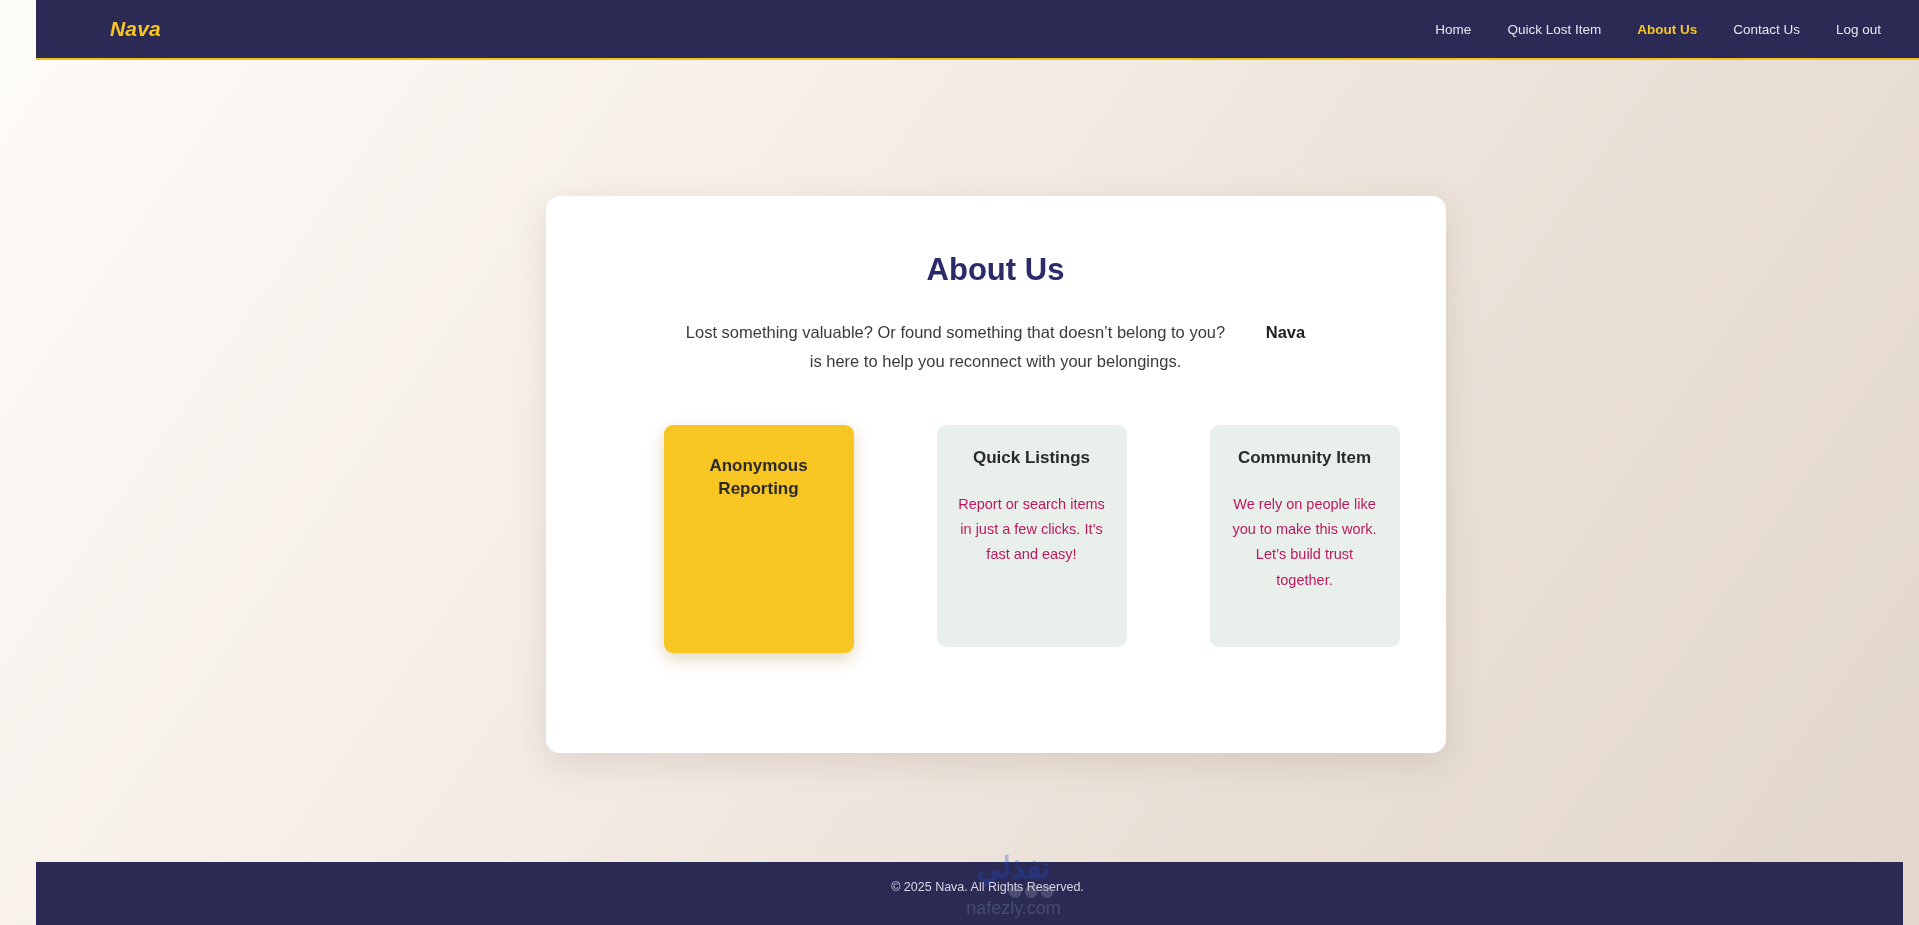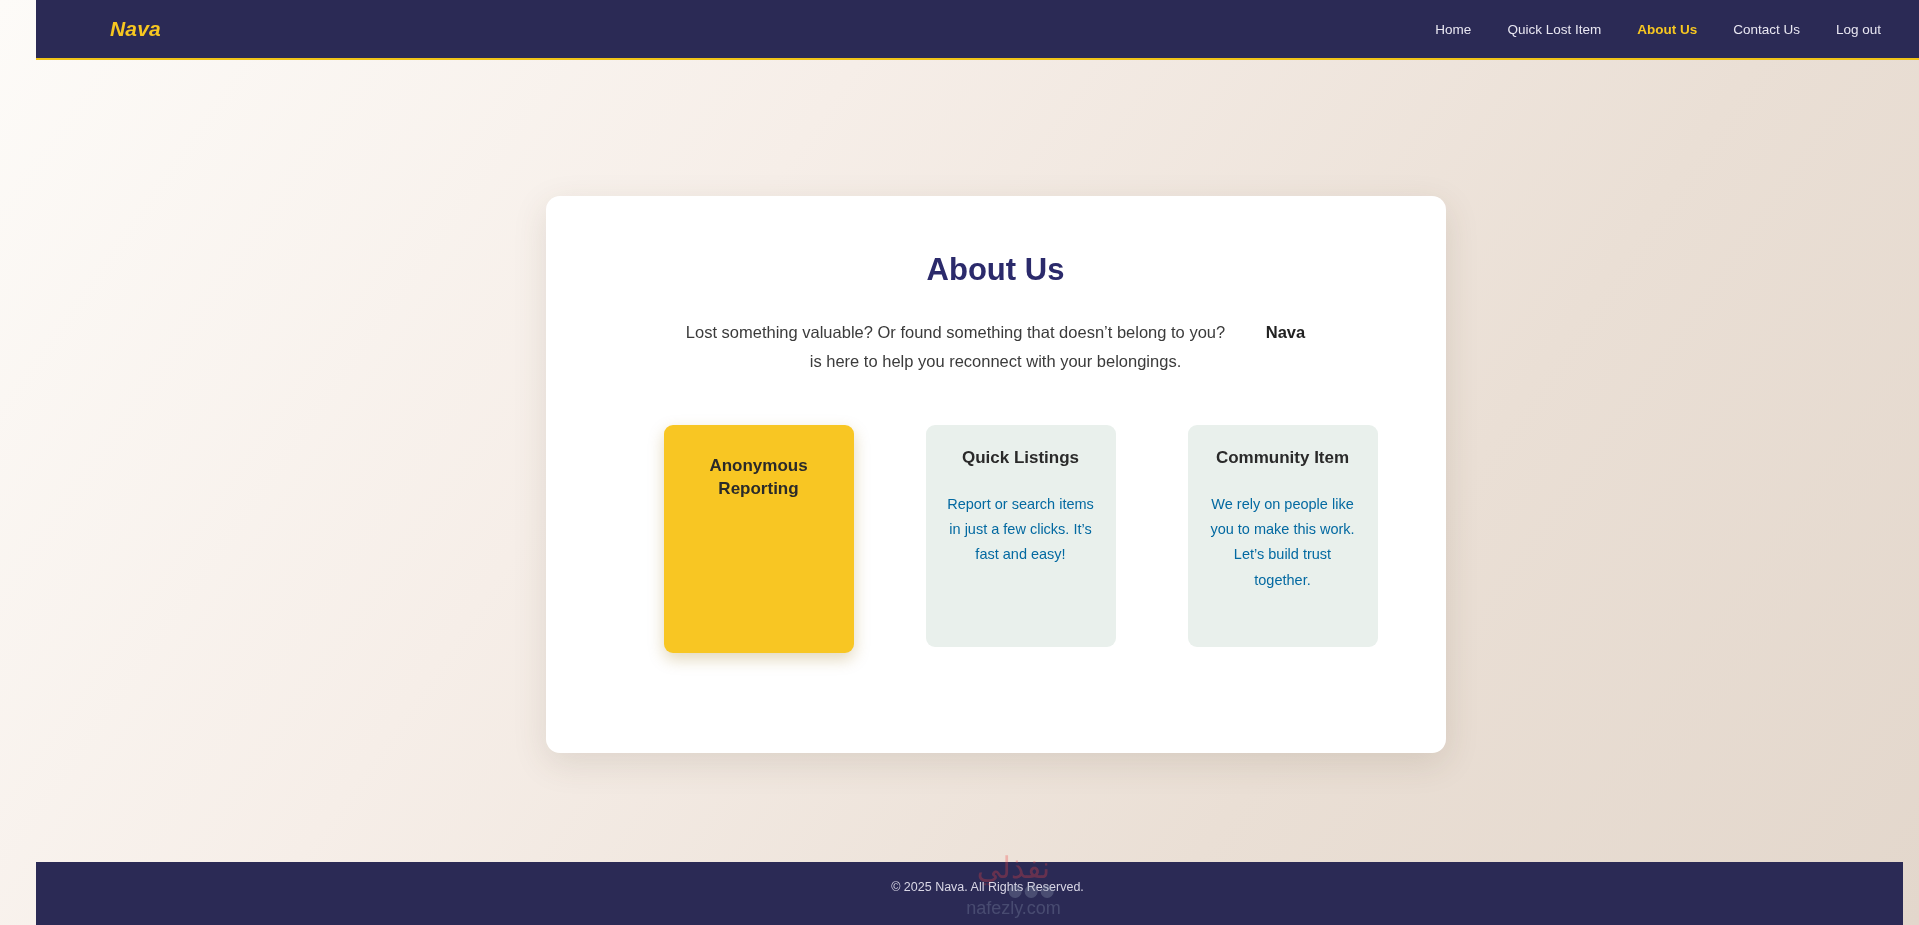--- a/index.html
+++ b/index.html
@@ -82,21 +82,21 @@
     color: #3b3b3b;
     font-size: 16.5px;
     line-height: 1.78;
     margin: 30px auto 0 auto;
     max-width: 700px;
   }
   .about-intro b { font-weight: bold; color: #222; }
 
   .features {
     display: flex;
-    justify-content: flex-start;
+    justify-content: space-between;
     align-items: flex-start;
     gap: 36px;
     margin-top: 48px;
   }
 
   .feature {
     width: 190px;
     border-radius: 9px;
     padding: 22px 18px 24px 18px;
     text-align: center;
@@ -114,41 +114,41 @@
   .feature-title {
     font-size: 17px;
     font-weight: bold;
     color: #2a2a2a;
     line-height: 1.35;
     margin: 0;
   }
   .feature.highlight .feature-title { margin-top: 2px; }
   .feature-text {
     font-size: 14.5px;
-    color: #0369a1;
+    color: #be185d;
     line-height: 1.75;
     margin: 26px 0 0 0;
   }
   .feature.plain .feature-text { margin-top: 22px; }
 
   
   .watermark {
     position: absolute;
     left: 50%;
     transform: translateX(-50%);
     bottom: 6px;
     text-align: center;
     pointer-events: none;
     opacity: .30;
     z-index: 40;
   }
   .watermark-ar {
     font-size: 30px;
-    font-weight: normal;
-    color: #ef4444;
+    font-weight: bold;
+    color: #1d4ed8;
     letter-spacing: 1px;
     line-height: 1;
   }
   .watermark-dots {
     margin: 2px auto 1px auto;
     width: 46px;
     height: 13px;
     position: relative;
   }
   .watermark-dots i {

